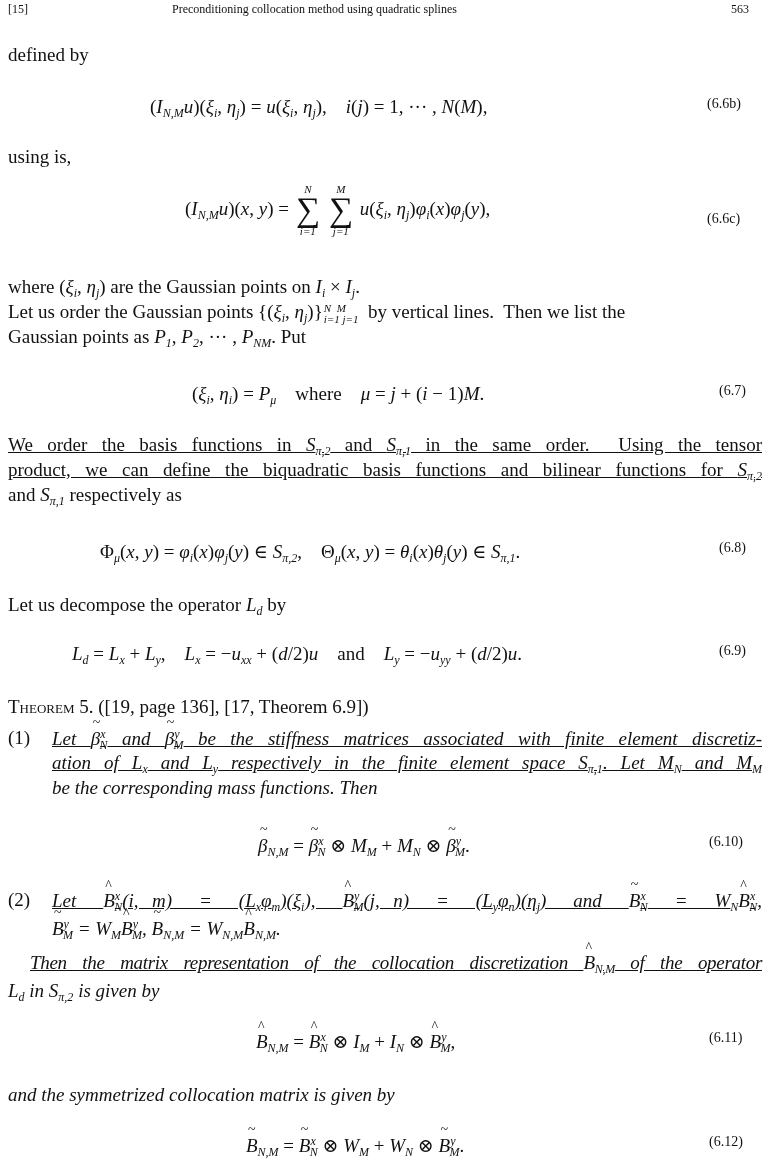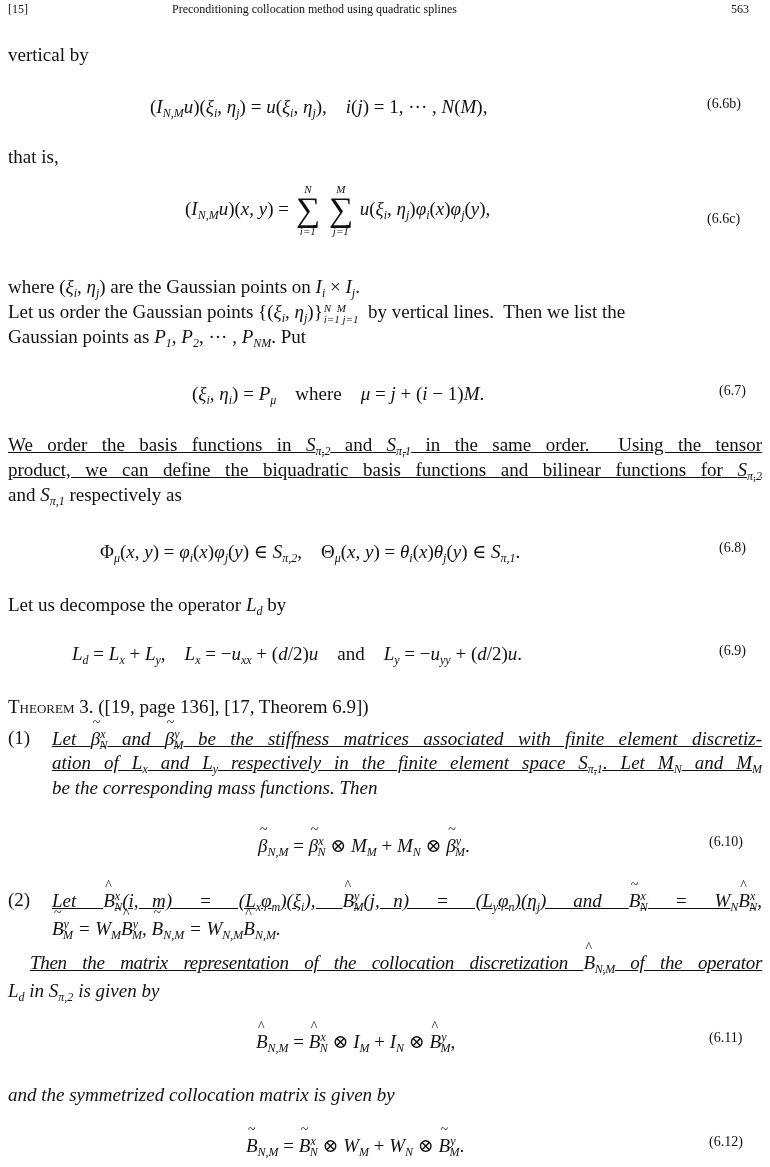--- a/index.html
+++ b/index.html
@@ -30,28 +30,28 @@
   .sss { display: inline-block; vertical-align: middle; line-height: 11px; font-size: 11px; font-style: italic; margin-left: 1px; }
   .sss span { display: block; }
 </style>
 </head>
 <body>
 
 <div class="abs hdr" style="left:8px; top:2px;">[15]</div>
 <div class="abs hdr" style="left:172px; top:2px;">Preconditioning collocation method using quadratic splines</div>
 <div class="abs hdr" style="left:731px; top:2px;">563</div>
 
-<div class="abs txt" style="left:8px; top:44px;">vertical by</div>
+<div class="abs txt" style="left:8px; top:44px;">defined by</div>
 
 <div class="abs eq" style="left:150px; top:96px;">
   <span class="up">(</span>I<sub>N,M</sub>u<span class="up">)(</span>ξ<sub>i</sub><span class="up">, </span>η<sub>j</sub><span class="up">) = </span>u<span class="up">(</span>ξ<sub>i</sub><span class="up">, </span>η<sub>j</sub><span class="up">),&nbsp;&nbsp;&nbsp;&nbsp;</span>i<span class="up">(</span>j<span class="up">) = 1, ··· , </span>N<span class="up">(</span>M<span class="up">),</span>
 </div>
 <div class="eqn" style="left:707px; top:96px;">(6.6b)</div>
 
-<div class="abs txt" style="left:8px; top:146px;">that is,</div>
+<div class="abs txt" style="left:8px; top:146px;">using is,</div>
 
 <div class="abs eq" style="left:185px; top:183px; line-height:1;">
   <span style="vertical-align:middle;"><span class="up">(</span>I<sub>N,M</sub>u<span class="up">)(</span>x<span class="up">, </span>y<span class="up">) = </span></span>
   <span class="sum"><span class="top">N</span><span class="sig">∑</span><span class="bot">i=1</span></span>
   <span class="sum"><span class="top">M</span><span class="sig">∑</span><span class="bot">j=1</span></span>
   <span style="vertical-align:middle;">u<span class="up">(</span>ξ<sub>i</sub><span class="up">, </span>η<sub>j</sub><span class="up">)</span>φ<sub>i</sub><span class="up">(</span>x<span class="up">)</span>φ<sub>j</sub><span class="up">(</span>y<span class="up">),</span></span>
 </div>
 <div class="eqn" style="left:707px; top:211px;">(6.6c)</div>
 
 <div class="abs txt" style="left:8px; top:276px;">
@@ -87,21 +87,21 @@
 <div class="abs txt" style="left:8px; top:594px;">
   Let us decompose the operator <i>L</i><sub>d</sub> by
 </div>
 
 <div class="abs eq" style="left:72px; top:643px;">
   L<sub>d</sub><span class="up"> = </span>L<sub>x</sub><span class="up"> + </span>L<sub>y</sub><span class="up">,&nbsp;&nbsp;&nbsp;&nbsp;</span>L<sub>x</sub><span class="up"> = −</span>u<sub>xx</sub><span class="up"> + (</span>d<span class="up">/2)</span>u<span class="up">&nbsp;&nbsp;&nbsp;&nbsp;and&nbsp;&nbsp;&nbsp;&nbsp;</span>L<sub>y</sub><span class="up"> = −</span>u<sub>yy</sub><span class="up"> + (</span>d<span class="up">/2)</span>u<span class="up">.</span>
 </div>
 <div class="eqn" style="left:719px; top:643px;">(6.9)</div>
 
 <div class="abs txt" style="left:8px; top:696px;">
-  <span class="sc">Theorem 3.</span>
+  <span class="sc">Theorem 5.</span>
   <span>([19, page 136], [17, Theorem 6.9])</span>
 </div>
 
 <div class="abs txt" style="left:8px; top:727px;">(1)</div>
 <div class="abs txt it just" style="left:52px; top:727px; width:710px;">
   Let <span class="acc tilde">β</span><sup>x</sup><sub style="margin-left:-6px;">N</sub> and <span class="acc tilde">β</span><sup>y</sup><sub style="margin-left:-6px;">M</sub> be the stiffness matrices associated with finite element discretiz-
 </div>
 <div class="abs txt it just" style="left:52px; top:752px; width:710px;">
   ation of L<sub>x</sub> and L<sub>y</sub> respectively in the finite element space S<sub>π,1</sub>. Let M<sub>N</sub> and M<sub>M</sub>
 </div>

